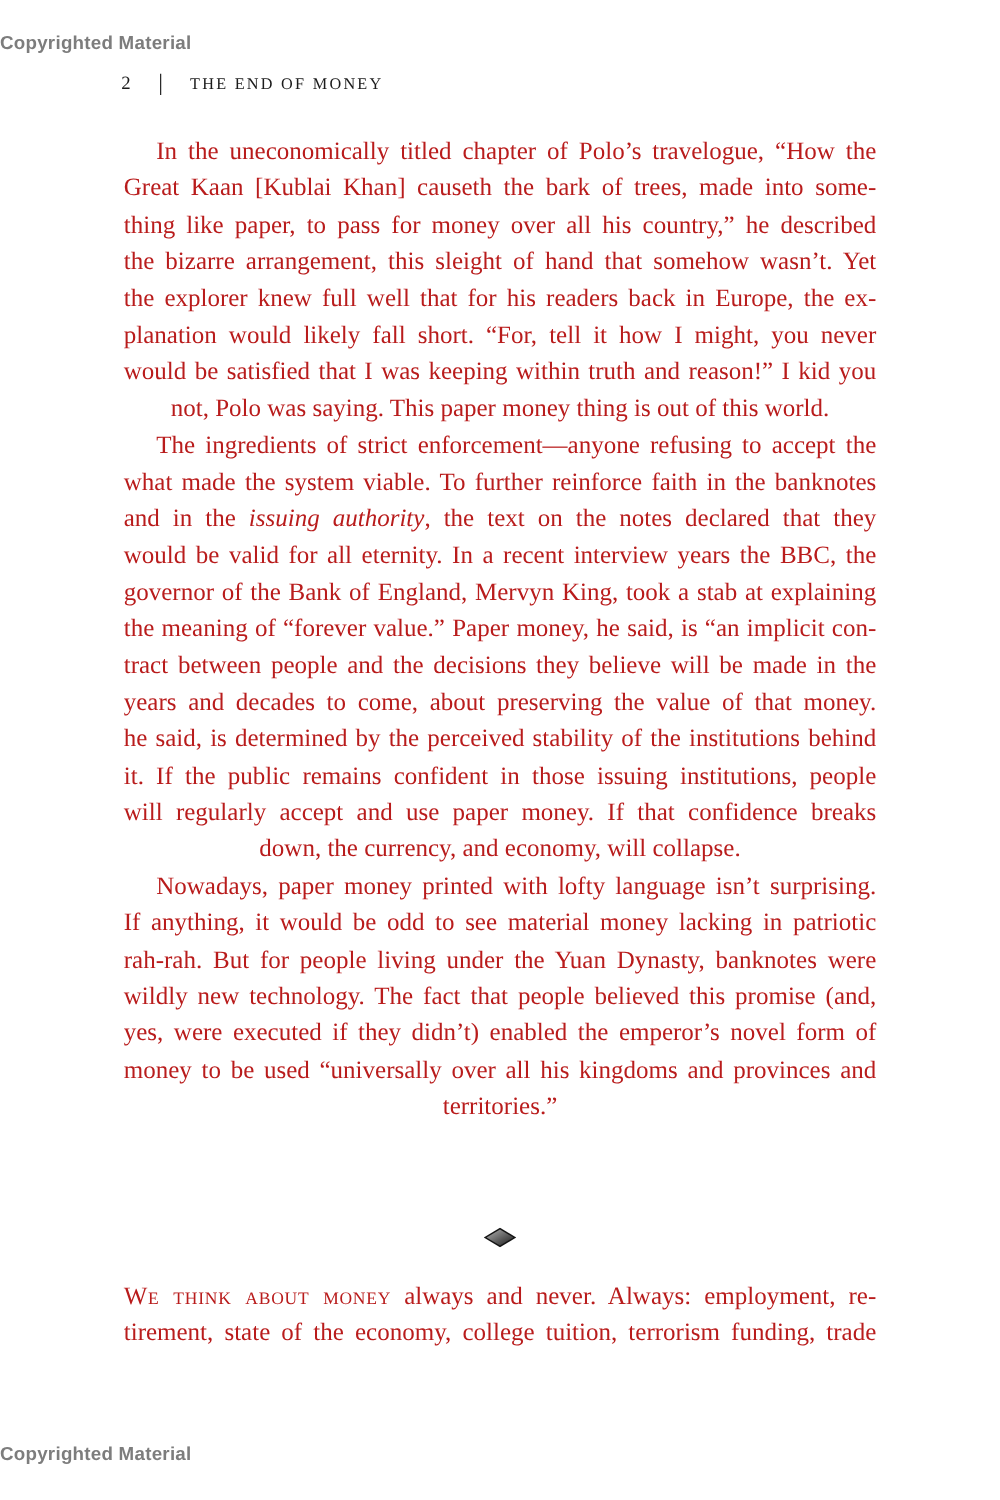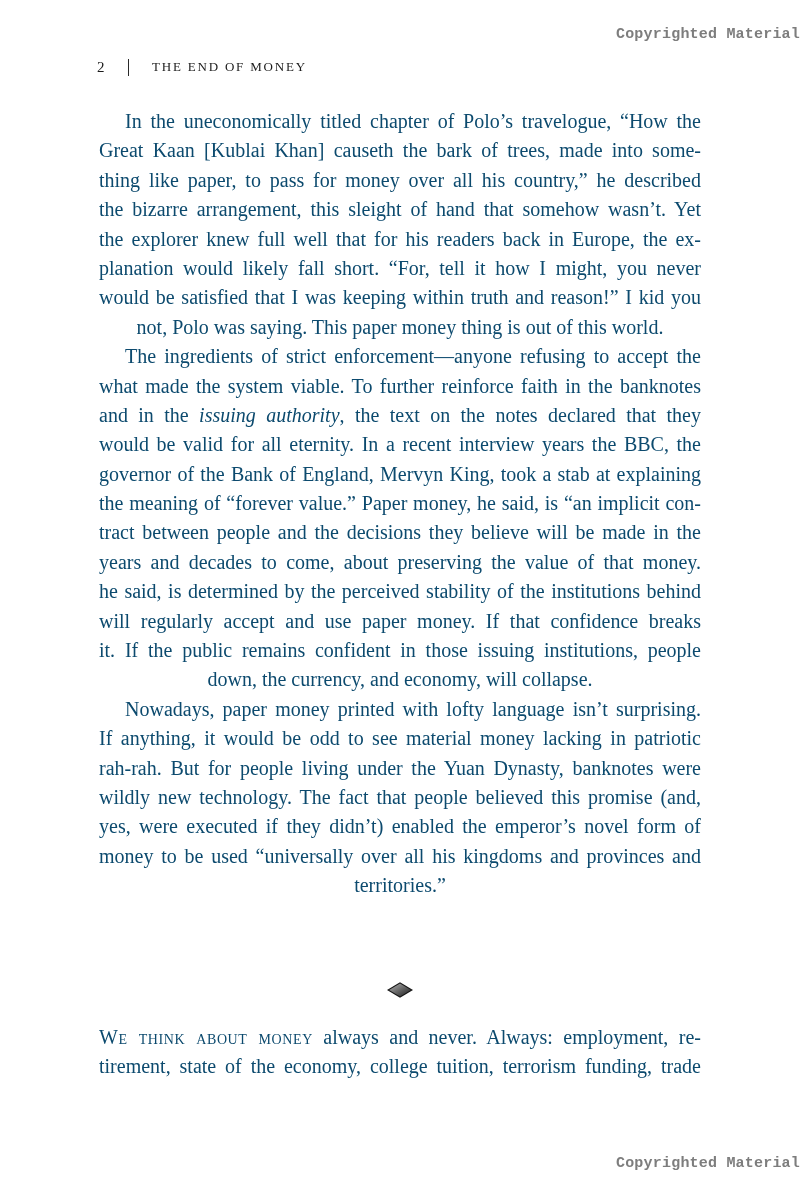--- a/index.html
+++ b/index.html
@@ -11,22 +11,22 @@
     height: 1200px;
     background: #ffffff;
     overflow: hidden;
     font-family: "Liberation Serif", serif;
     color: #1c1c1c;
   }
   .notice {
     position: absolute;
     left: 0;
     width: 100%;
-    text-align: right;
-    font-family: Liberation Mono, monospace;
+    text-align: left;
+    font-family: Liberation Sans, sans-serif;
     font-weight: 700;
     font-size: 15px;
     letter-spacing: 0.2px;
     color: #7d7d7d;
   }
   .notice.top { top: 26px; }
   .notice.bottom { top: 1155px; }
   .running-head {
     position: absolute;
     left: 97px;
@@ -46,21 +46,21 @@
   }
   .rtitle {
     font-size: 13px;
     letter-spacing: 1.8px;
   }
   .textblock {
     position: absolute;
     left: 99px;
     width: 602px;
     font-size: 20px;
-    color: #0c4a6e;
+    color: #b91c1c;
   }
   .textblock.main { top: 107px; }
   .textblock.section2 { top: 1023px; }
   .line {
     height: 29.4px;
     line-height: 29.4px;
     white-space: nowrap;
     text-align: justify;
     text-align-last: justify;
   }
@@ -108,22 +108,22 @@
       <div class="para indent">
         <div class="line just"><span>The ingredients of strict enforcement—anyone refusing to accept the</span></div>
         <div class="line just"><span>what made the system viable. To further reinforce faith in the banknotes</span></div>
         <div class="line just"><span>and in the </span><span class="i">issuing authority</span><span>, the text on the notes declared that they</span></div>
         <div class="line just"><span>would be valid for all eternity. In a recent interview years the BBC, the</span></div>
         <div class="line just"><span>governor of the Bank of England, Mervyn King, took a stab at explaining</span></div>
         <div class="line just"><span>the meaning of “forever value.” Paper money, he said, is “an implicit con-</span></div>
         <div class="line just"><span>tract between people and the decisions they believe will be made in the</span></div>
         <div class="line just"><span>years and decades to come, about preserving the value of that money.</span></div>
         <div class="line just"><span>he said, is determined by the perceived stability of the institutions behind</span></div>
+        <div class="line just"><span>it. If the public remains confident in those issuing institutions, people</span></div>
         <div class="line just"><span>will regularly accept and use paper money. If that confidence breaks</span></div>
-        <div class="line just"><span>it. If the public remains confident in those issuing institutions, people</span></div>
         <div class="line end"><span>down, the currency, and economy, will collapse.</span></div>
       </div>
       <div class="para indent">
         <div class="line just"><span>Nowadays, paper money printed with lofty language isn’t surprising.</span></div>
         <div class="line just"><span>If anything, it would be odd to see material money lacking in patriotic</span></div>
         <div class="line just"><span>rah-rah. But for people living under the Yuan Dynasty, banknotes were</span></div>
         <div class="line just"><span>wildly new technology. The fact that people believed this promise (and,</span></div>
         <div class="line just"><span>yes, were executed if they didn’t) enabled the emperor’s novel form of</span></div>
         <div class="line just"><span>money to be used “universally over all his kingdoms and provinces and</span></div>
         <div class="line end"><span>territories.”</span></div>

